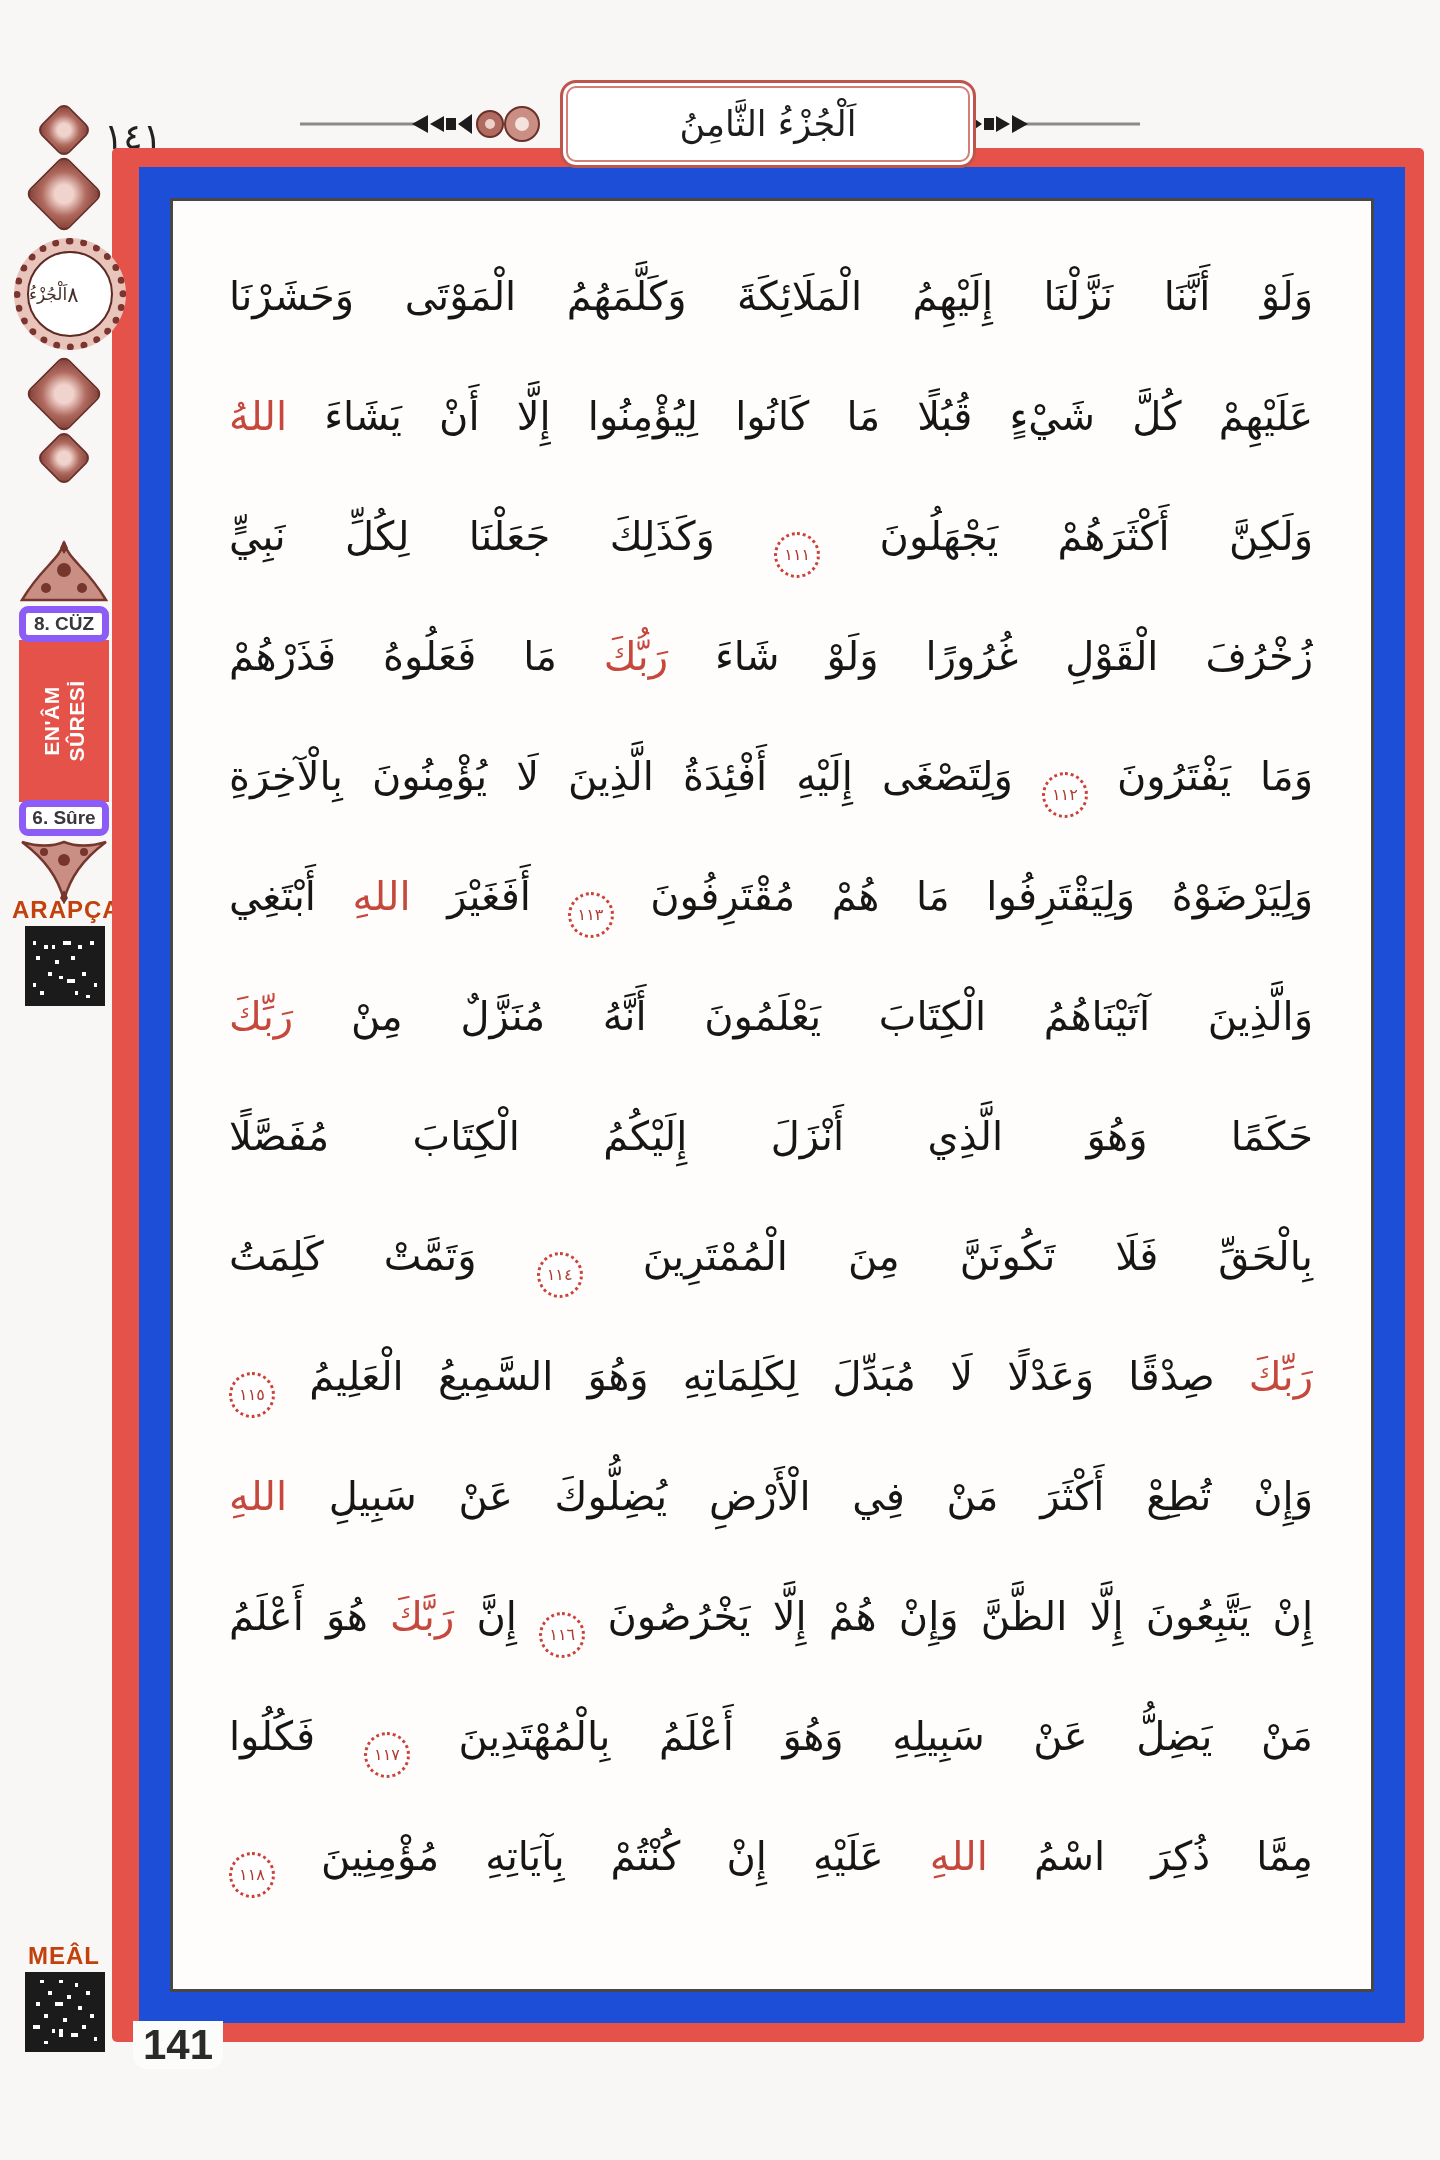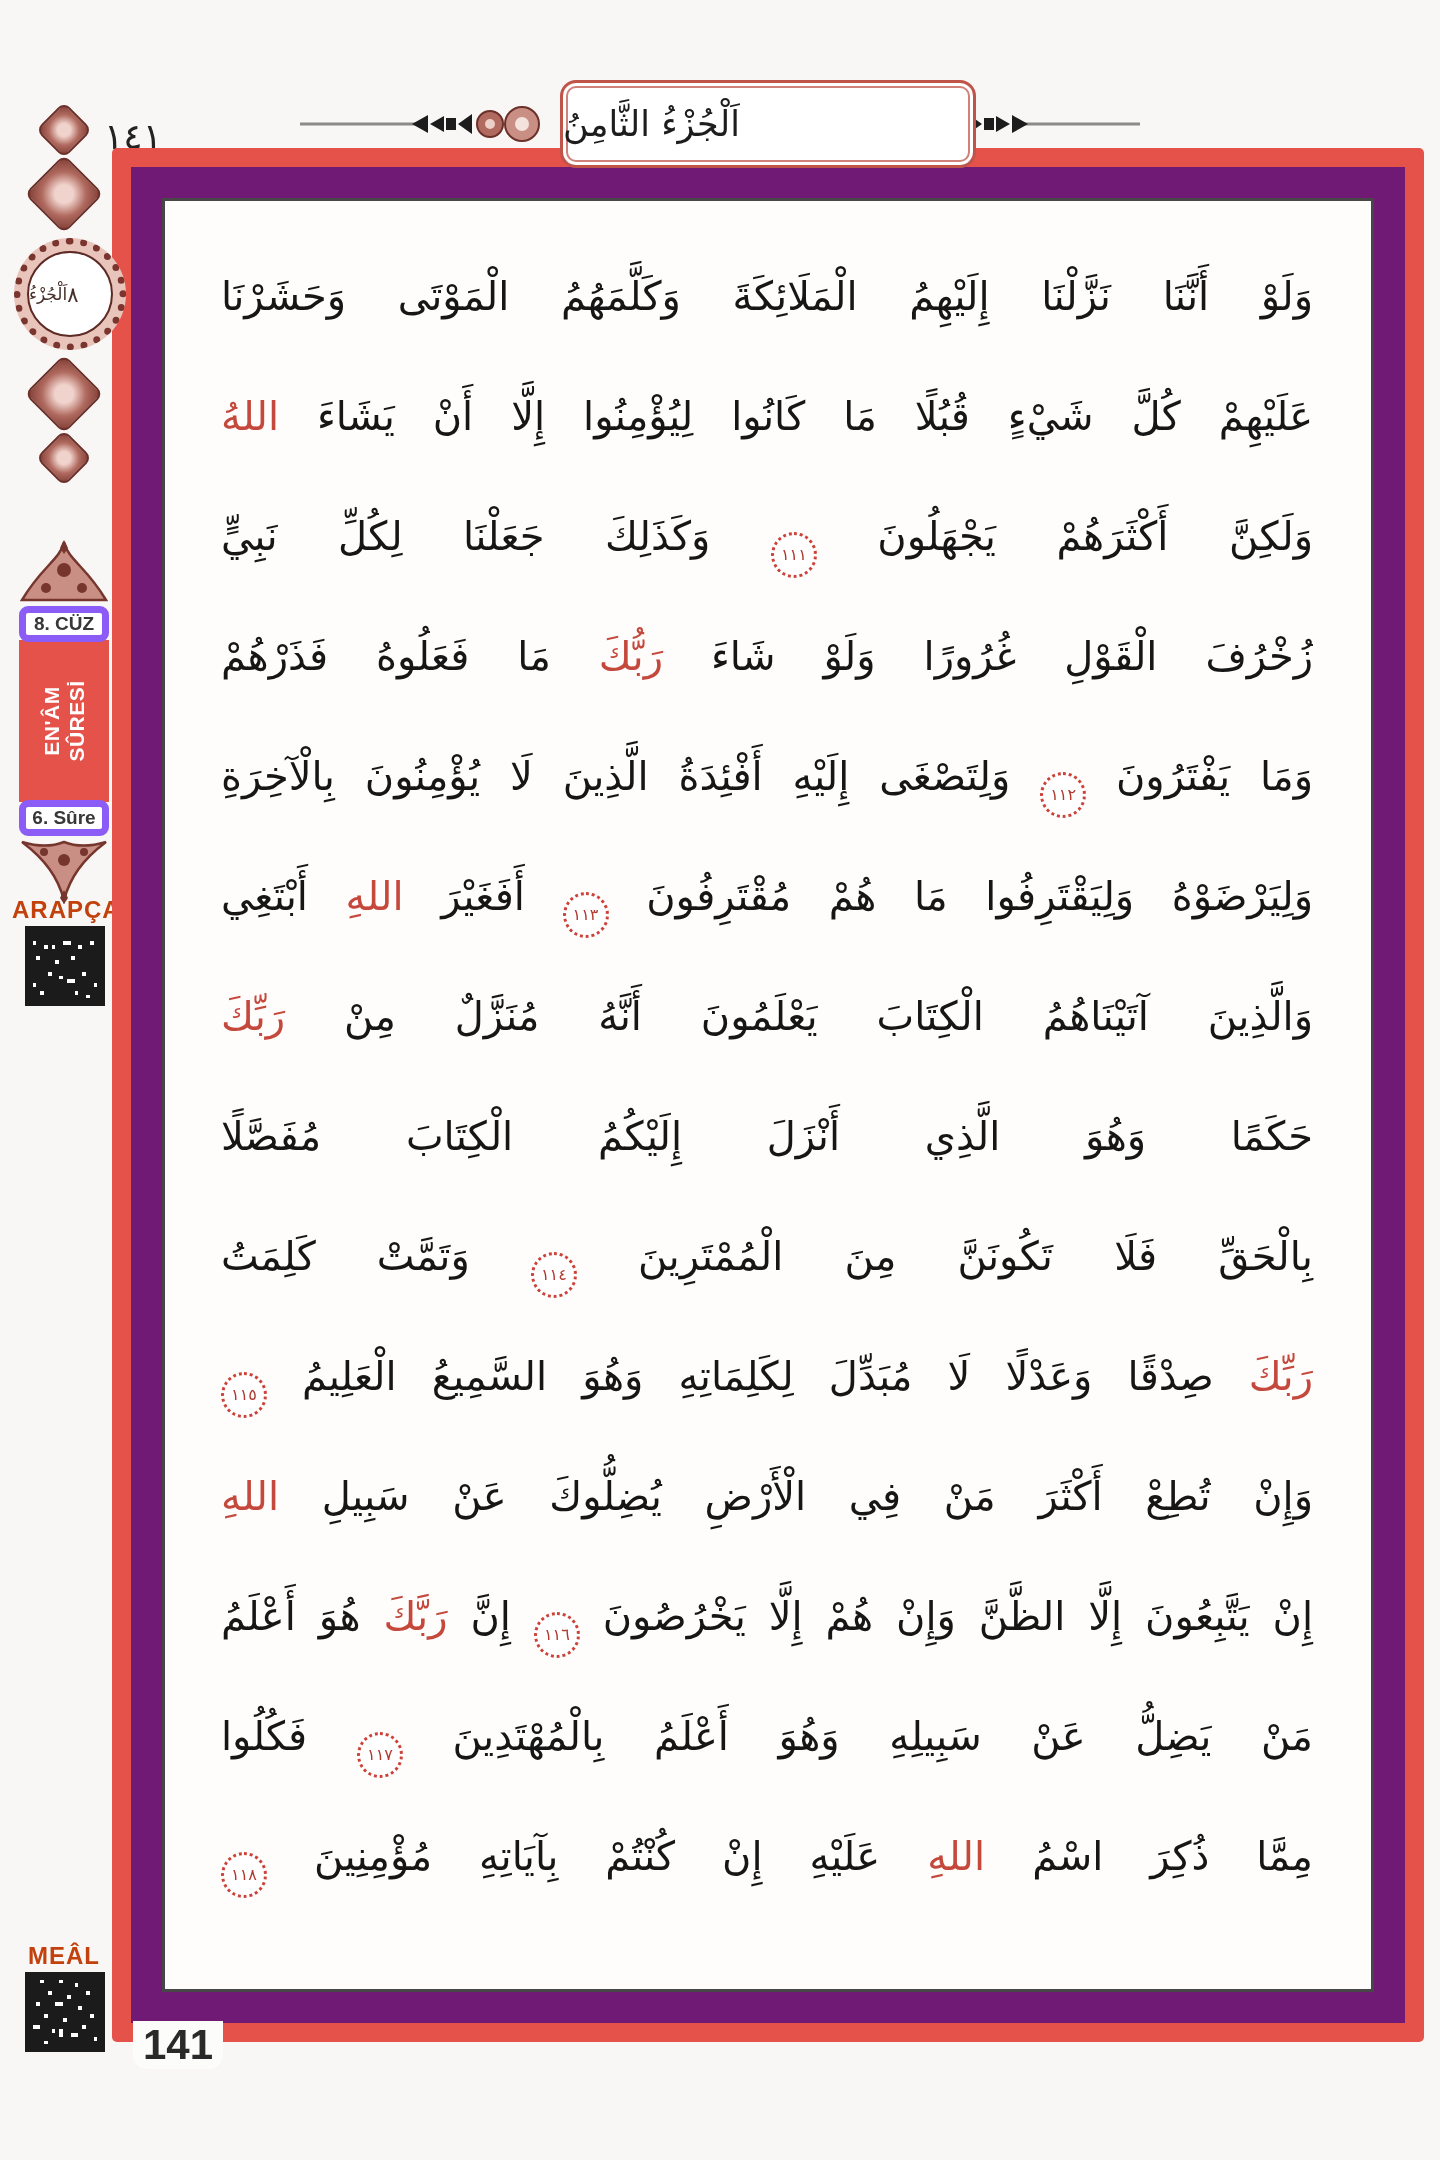--- a/index.html
+++ b/index.html
@@ -5,31 +5,31 @@
   * { margin:0; padding:0; box-sizing:border-box; }
   html,body { width:1440px; height:2160px; }
   body { position:relative; background:#f8f7f5; font-family:"DejaVu Sans", sans-serif; overflow:hidden; }
 
   
   .pagenum-ar { position:absolute; left:104px; top:72px; font-size:36px; color:#222;margin-top:44px; }
 
   .cartouche { position:absolute; left:560px; top:80px; width:416px; height:88px;
     background:#fff; border:3px solid #bf544b; border-radius:16px; z-index:6;
     box-shadow: inset 0 0 0 3px #fff, inset 0 0 0 5px #cf8179;
-    display:flex; align-items:center; justify-content:flex-start; }
+    display:flex; align-items:center; justify-content:center; }
   .cartouche .title { font-size:35px; color:#1d1d1d; direction:rtl; }
 
   .head-orn { position:absolute; top:102px; height:44px; width:252px; z-index:5; }
   .head-orn.left  { left:300px; }
   .head-orn.right { left:888px; transform:scaleX(-1); }
 
   
   .frame { position:absolute; left:112px; top:148px; width:1312px; height:1894px;
     background:#e5524a; border-radius:5px; z-index:1; }
-  .frame-white { position:absolute; inset:19px; background:#701a75; }
+  .frame-white { position:absolute; inset:19px; background:#1d4ed8;margin-left:8px; }
   .frame-inner { position:absolute; inset:31px; border:3px solid #474747; background:#fffdfc; }
   .textarea { position:absolute; inset:37px 58px 37px 56px; direction:rtl; }
 
   .line { height:120px; line-height:116px; font-size:40px; color:#161616;
     text-align:justify; text-align-last:justify; white-space:nowrap; overflow:visible; }
   .seg { color:#161616; }
   .divine { color:#c5483c; }
   .vmark { display:inline-flex; align-items:center; justify-content:center;
     width:46px; height:46px; border:3px dotted #cc4238; border-radius:50%;
     font-size:16px; color:#b03a30; background:#fff; vertical-align:-10px;

